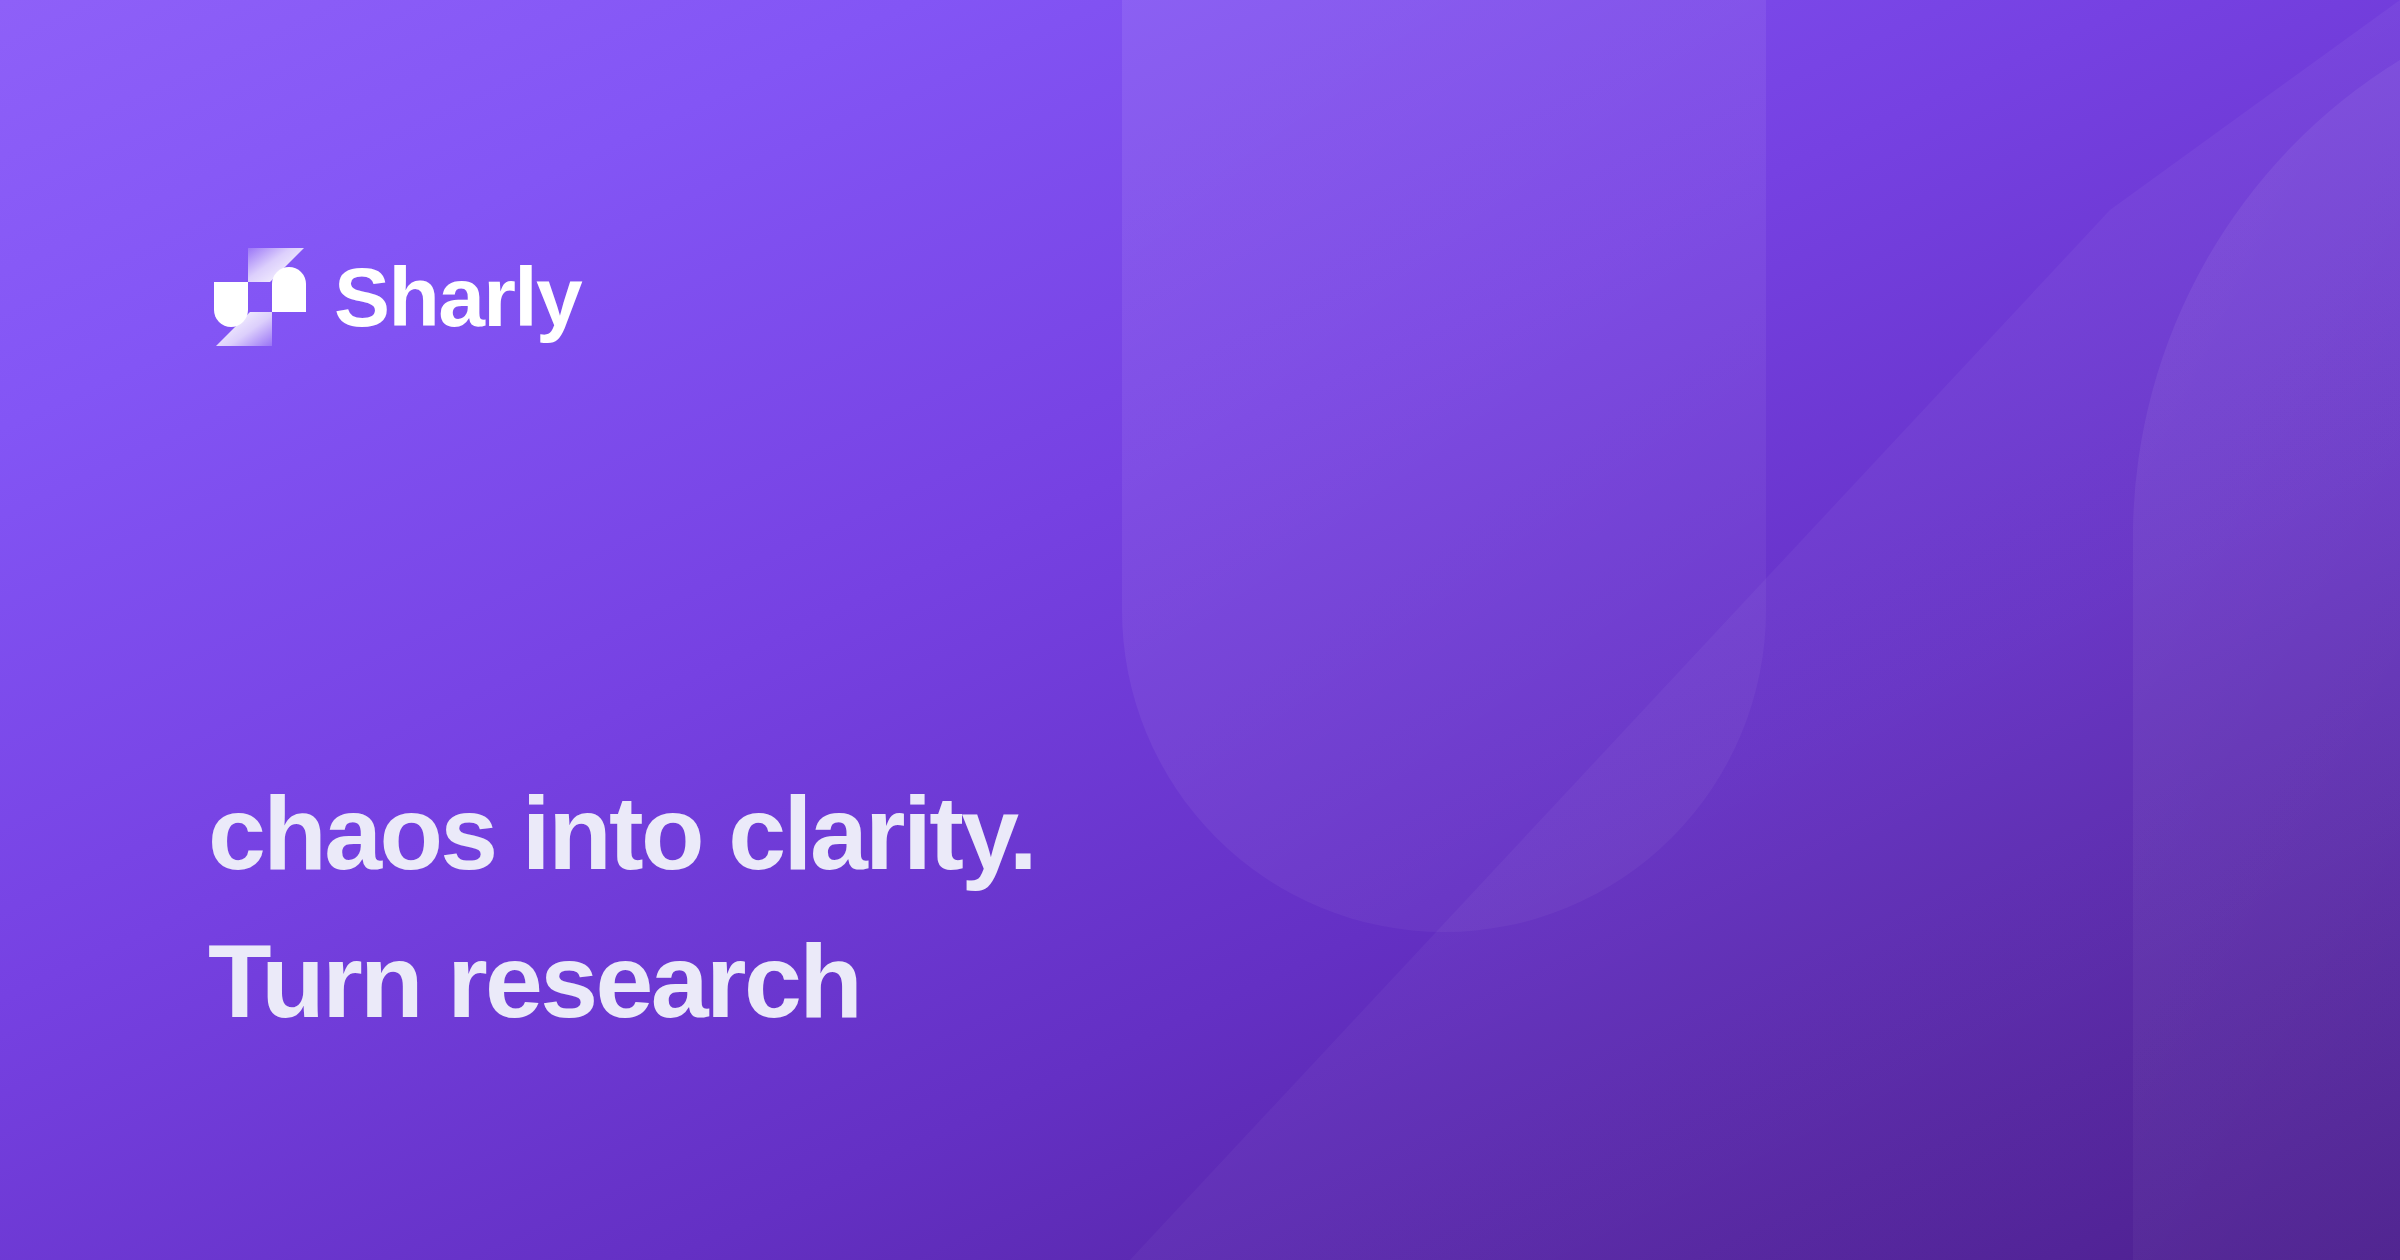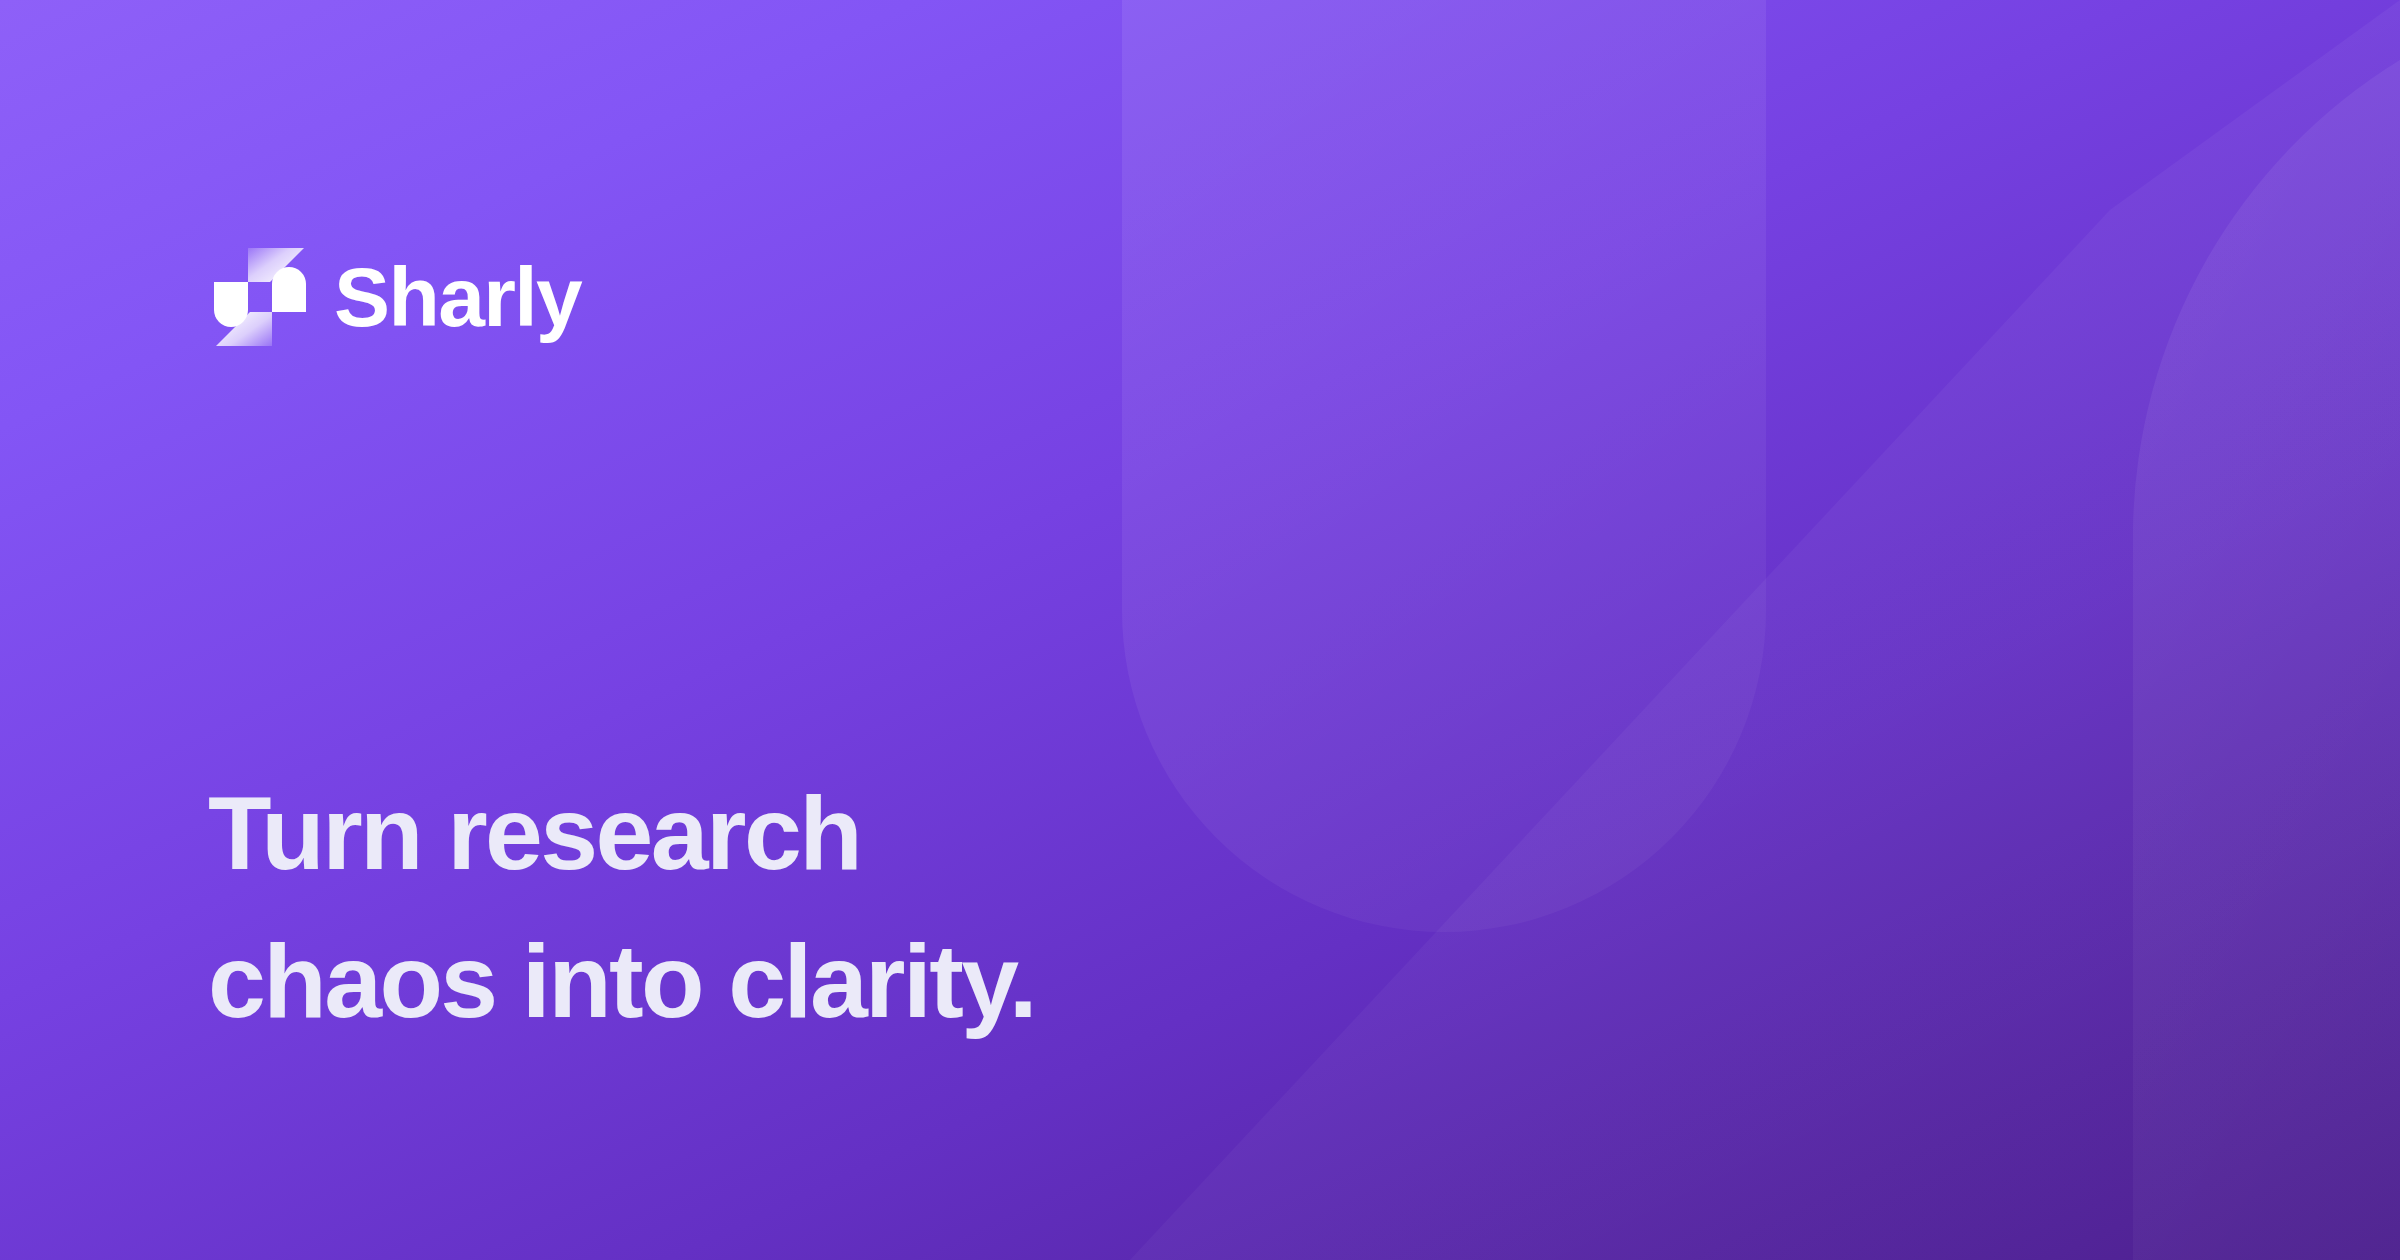--- a/index.html
+++ b/index.html
@@ -122,17 +122,17 @@
       <path d="M 36 2 L 60 2 L 36 28 Z" fill="#FFFFFF" opacity="0"></path>
 
       <path d="M 94 66 L 60 66 L 60 38 A 17 17 0 0 1 94 38 Z" fill="#FFFFFF"></path>
 
       <path d="M 60 66 L 60 100 L 4 100 L 38 66 Z" fill="url(#mkBot)"></path>
     </svg>
     <span class="wordmark">Sharly</span>
   </div>
 
   <h1 class="headline">
+    <span class="line">chaos into clarity.</span>
     <span class="line">Turn research</span>
-    <span class="line">chaos into clarity.</span>
   </h1>
 
 </div>
 
 </body></html>

